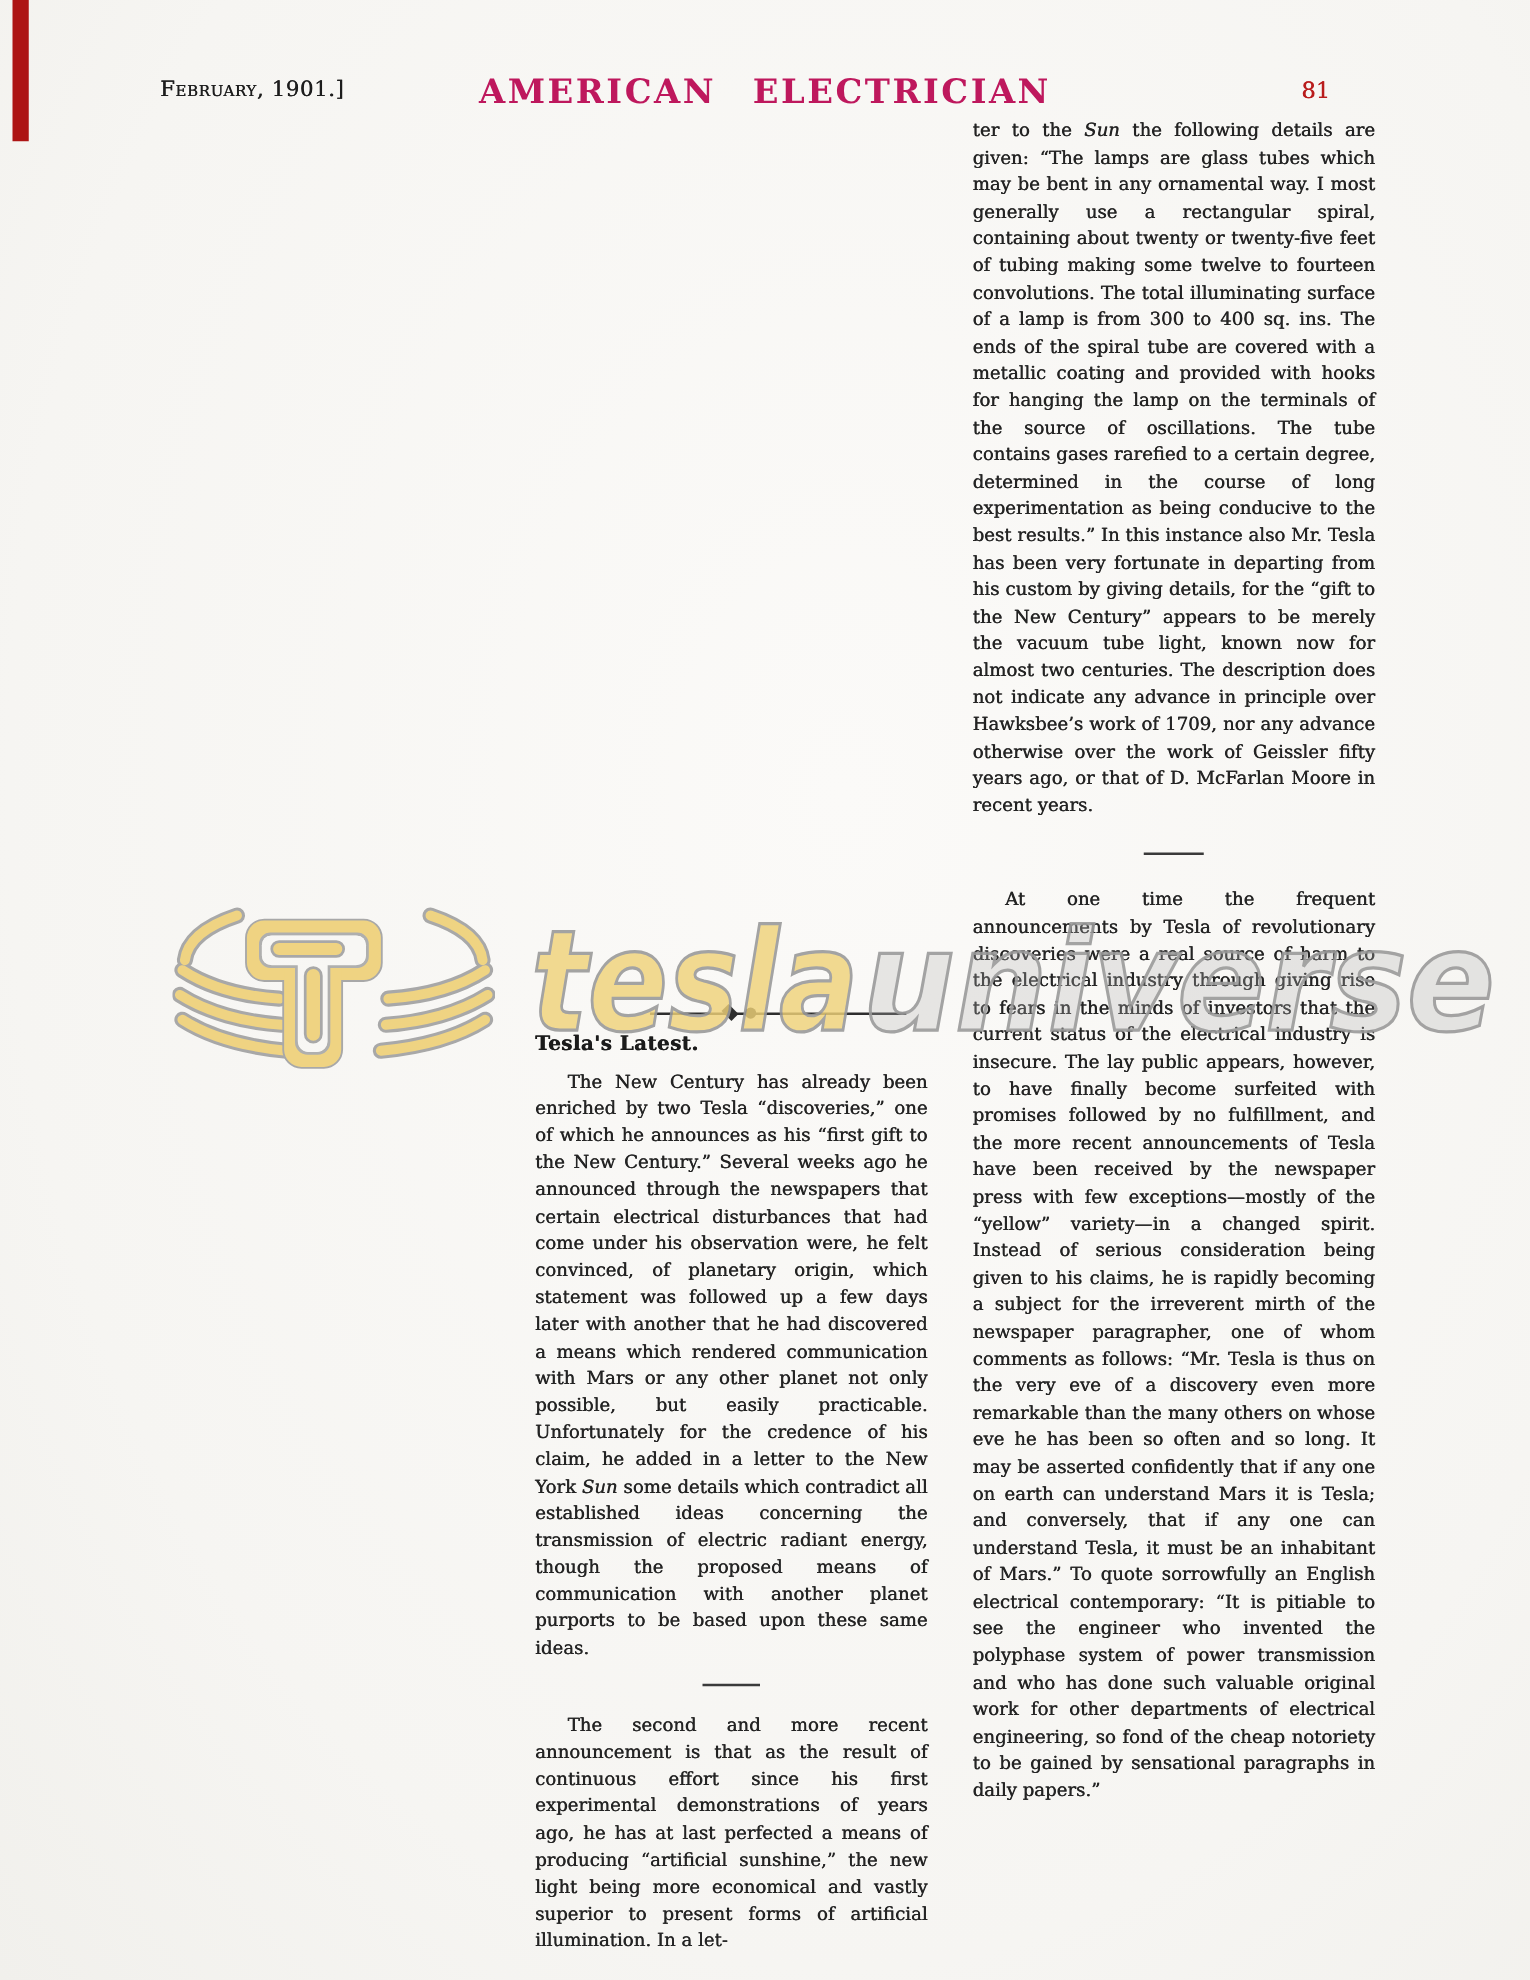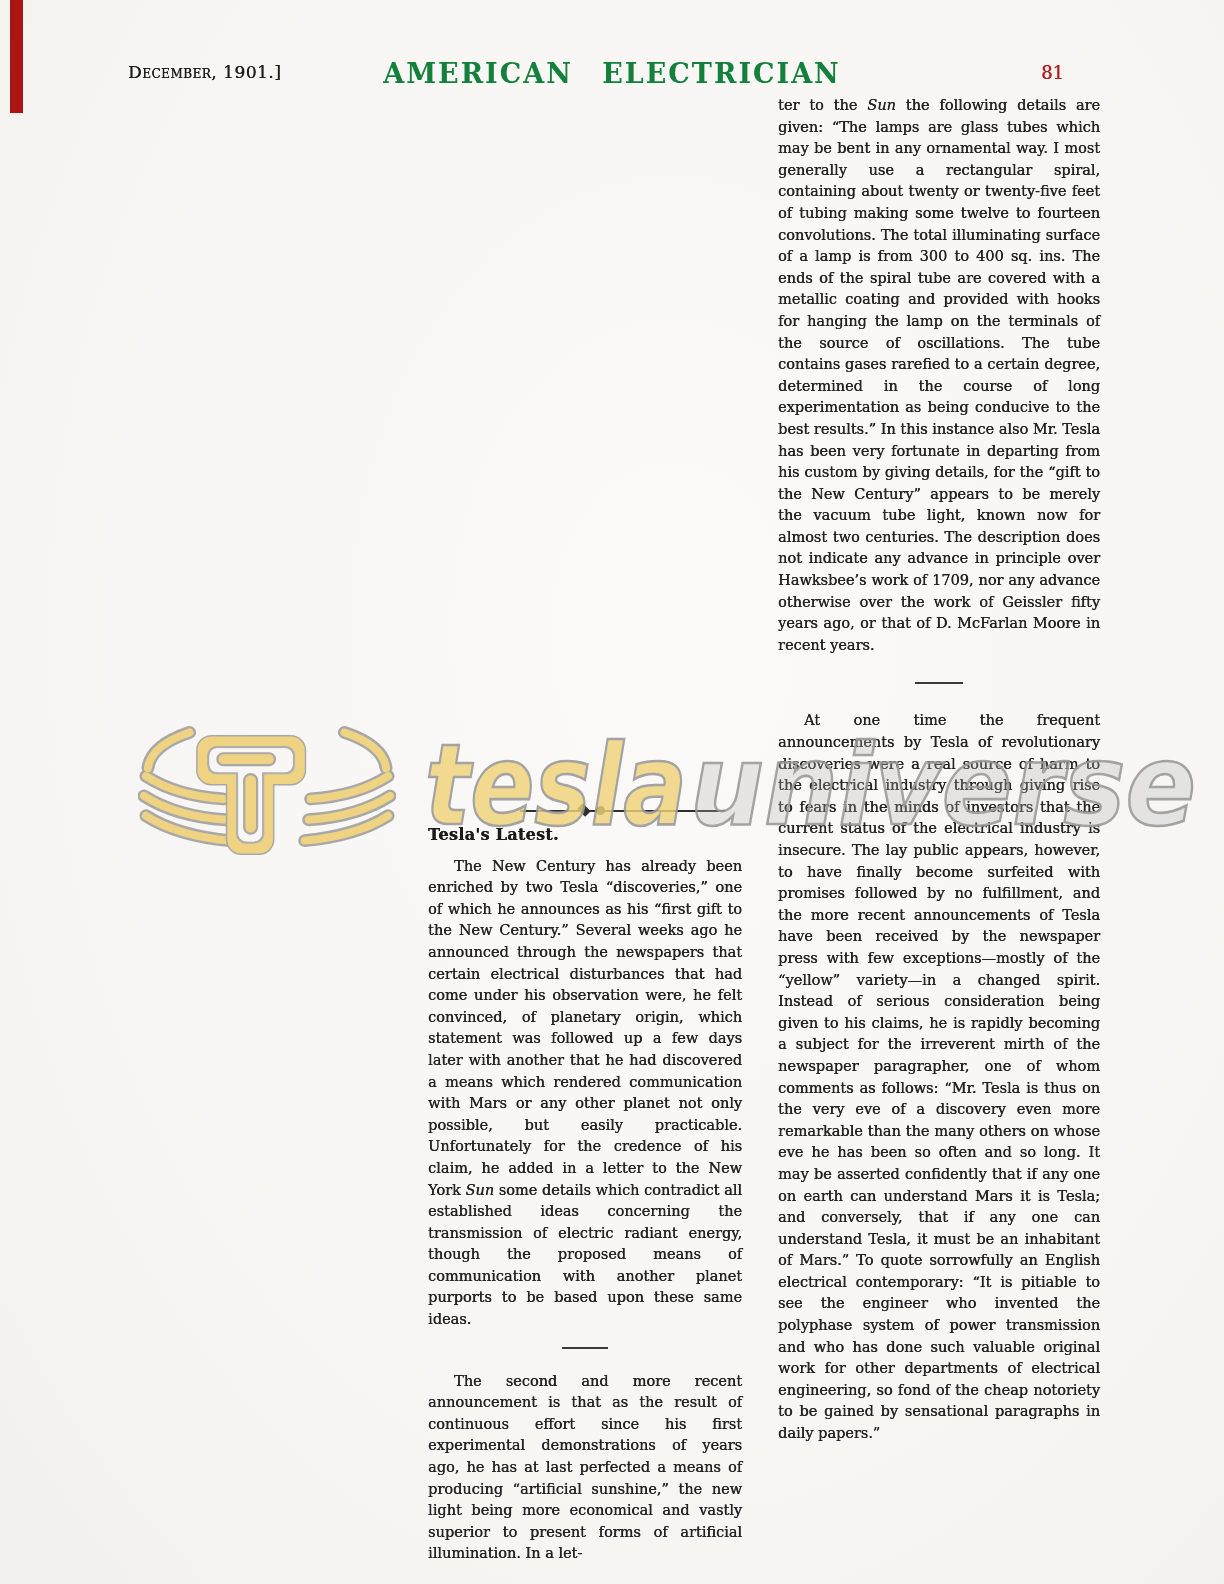--- a/index.html
+++ b/index.html
@@ -12,21 +12,21 @@
   }
   .red-marker{position:absolute;left:10px;top:0;width:13px;height:113px;background:#ad1414;}
   
   .masthead-date{
     position:absolute;left:128px;top:62px;font-size:17px;
     font-variant:small-caps;letter-spacing:.5px;color:#1d1d1d;
     text-shadow:.3px 0 0 currentColor;
   }
   .masthead-title{
     position:absolute;left:0;top:58px;width:1224px;text-align:center;
-    font-size:27px;font-weight:bold;letter-spacing:2px;word-spacing:18px;color:#15803d;
+    font-size:27px;font-weight:bold;letter-spacing:2px;word-spacing:18px;color:#be185d;
   }
   .masthead-page{
     position:absolute;right:160px;top:62px;font-size:18px;color:#b91c1c;
     text-shadow:.3px 0 0 currentColor;
   }
   
   .col{
     position:absolute;font-size:14.5px;line-height:21.6px;
     text-align:justify;color:#242424;
     text-shadow:.35px 0 0 currentColor;
@@ -57,21 +57,21 @@
   
   .watermark{position:absolute;left:0;top:0;width:1224px;height:1584px;pointer-events:none;z-index:6;font-style:italic;}
   .wm-icon{position:absolute;left:138px;top:710px;}
   .wm-words{position:absolute;left:420px;top:728px;}
 </style>
 </head>
 <body>
 
 <div class="red-marker"></div>
 
-<div class="masthead-date">December, 1901.]</div>
+<div class="masthead-date">February, 1901.]</div>
 <div class="masthead-title">AMERICAN  ELECTRICIAN</div>
 <div class="masthead-page">81</div>
 
 <div class="col col-left">
   <div class="ornament">
     <span class="line"></span>
     <span class="diamond"></span>
     <span class="dot"></span>
   </div>
   <h2 class="article-heading">Tesla's Latest.</h2>

